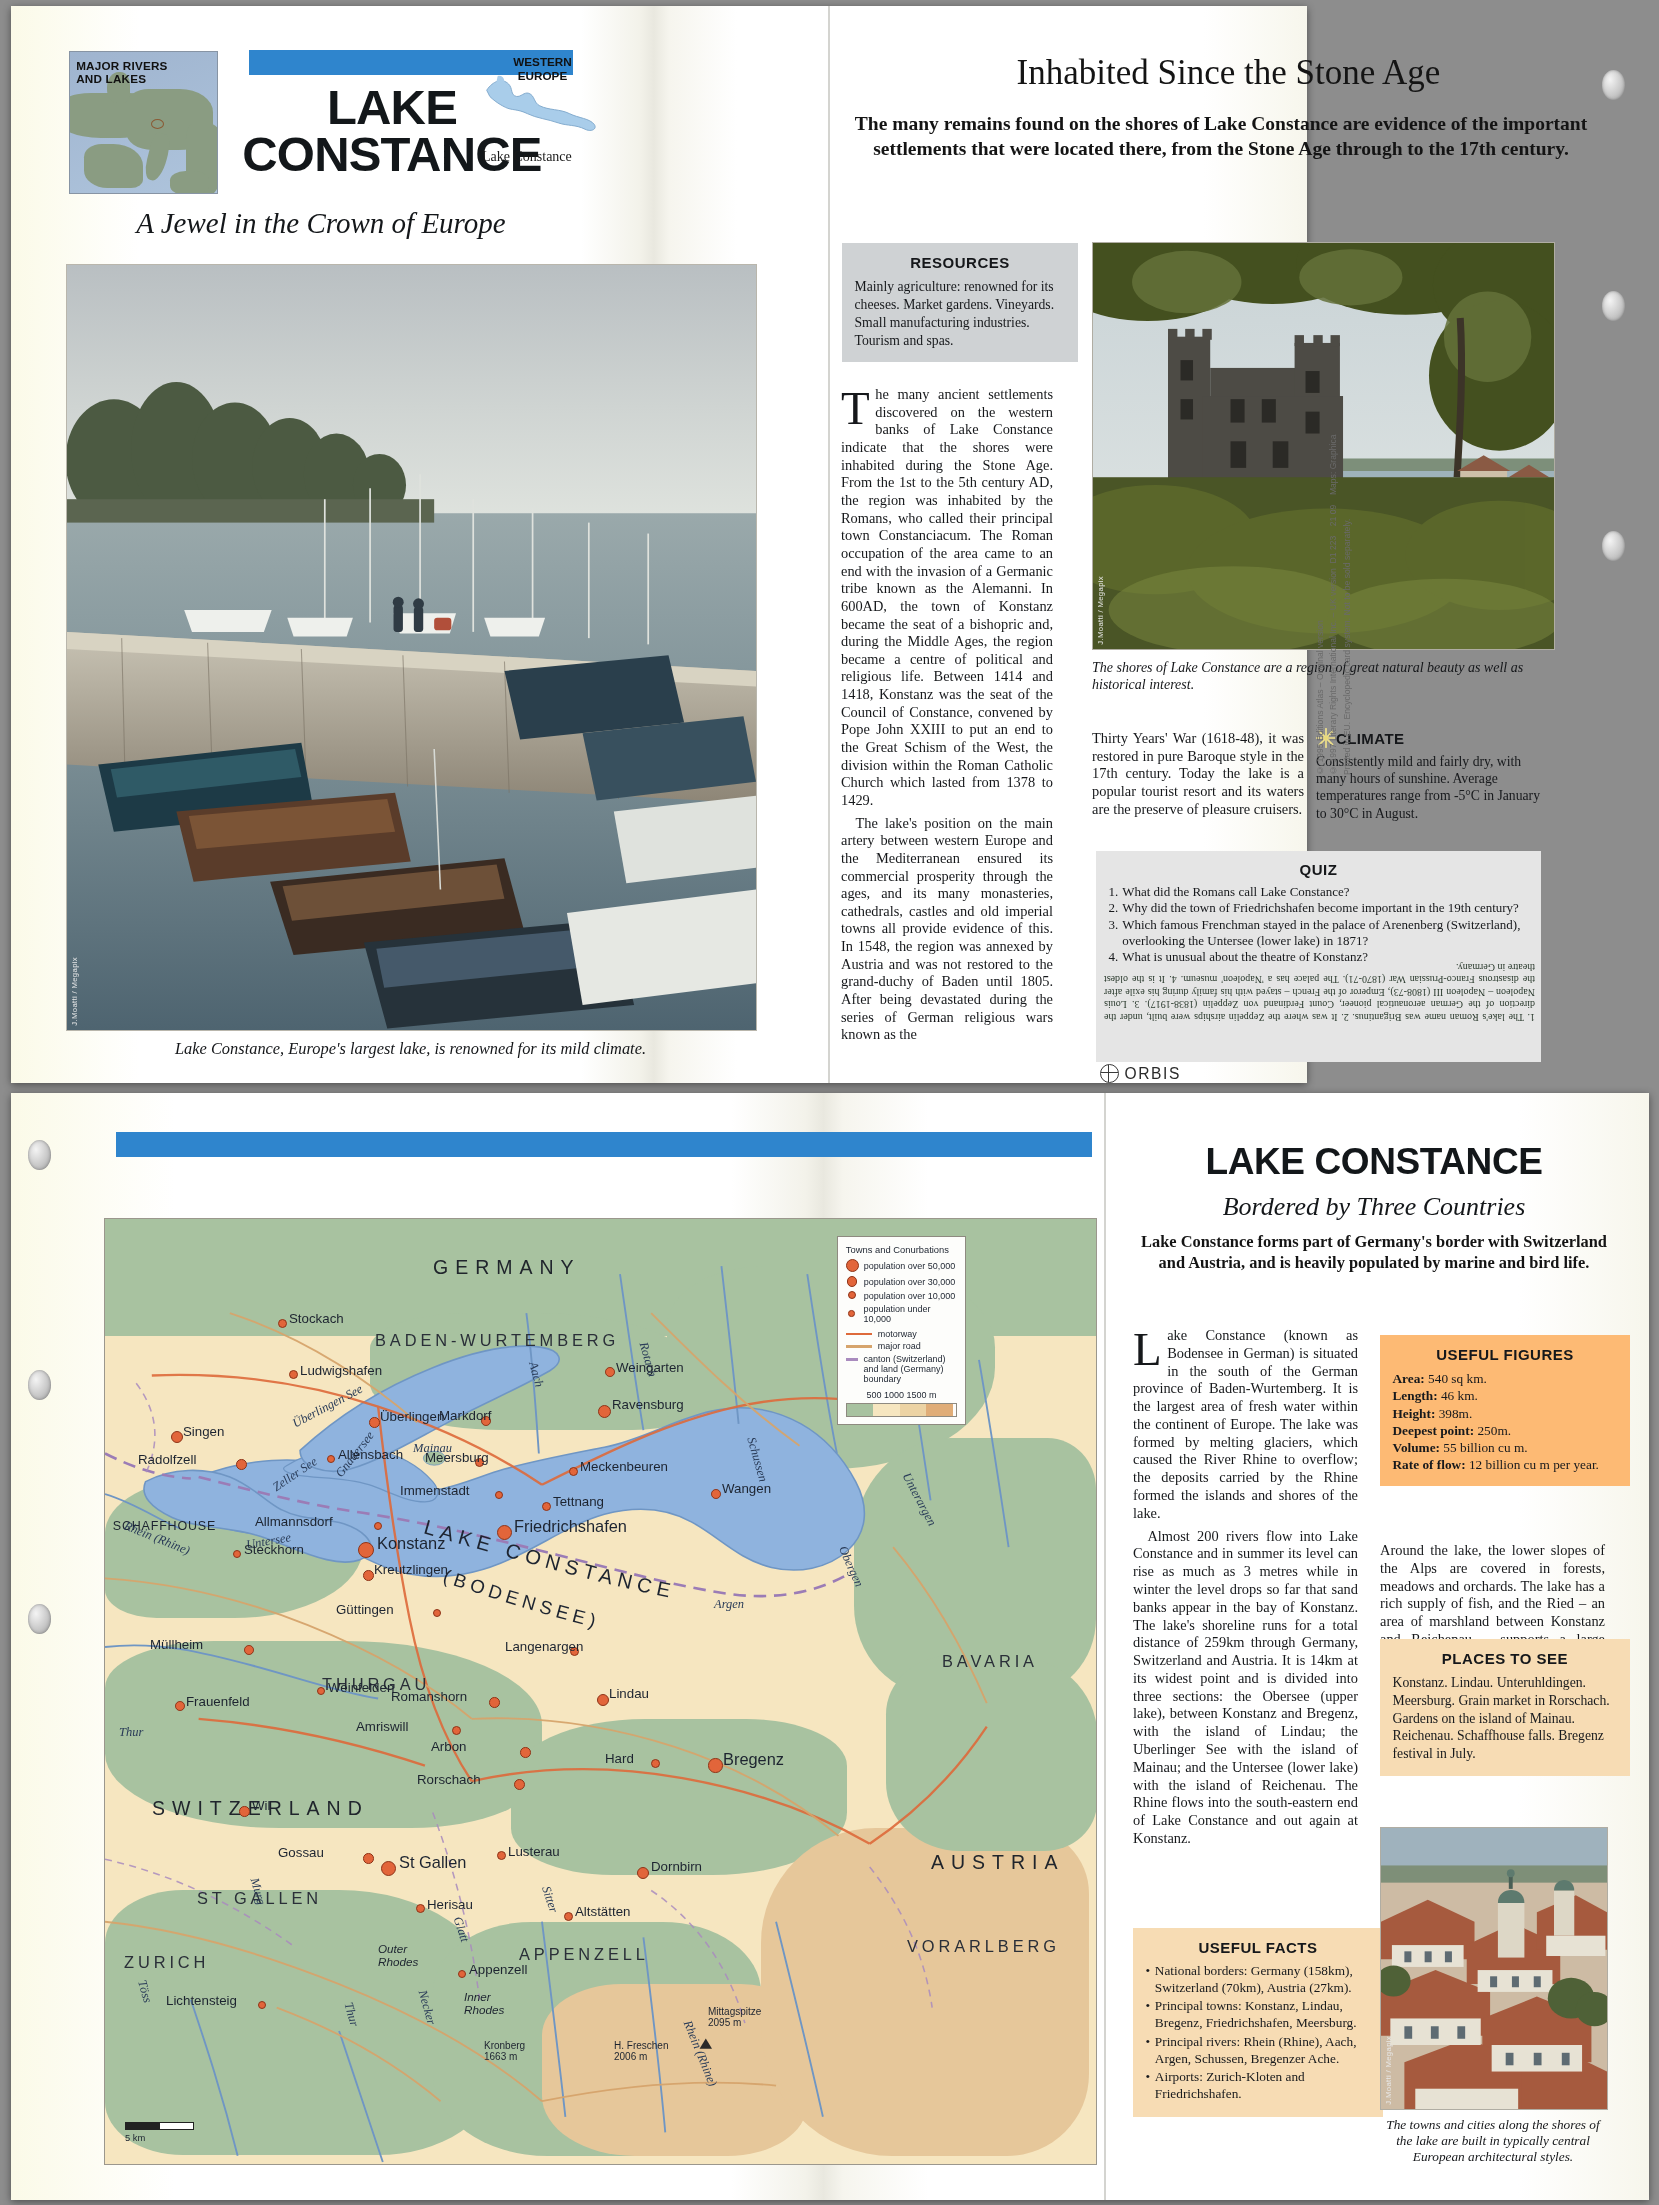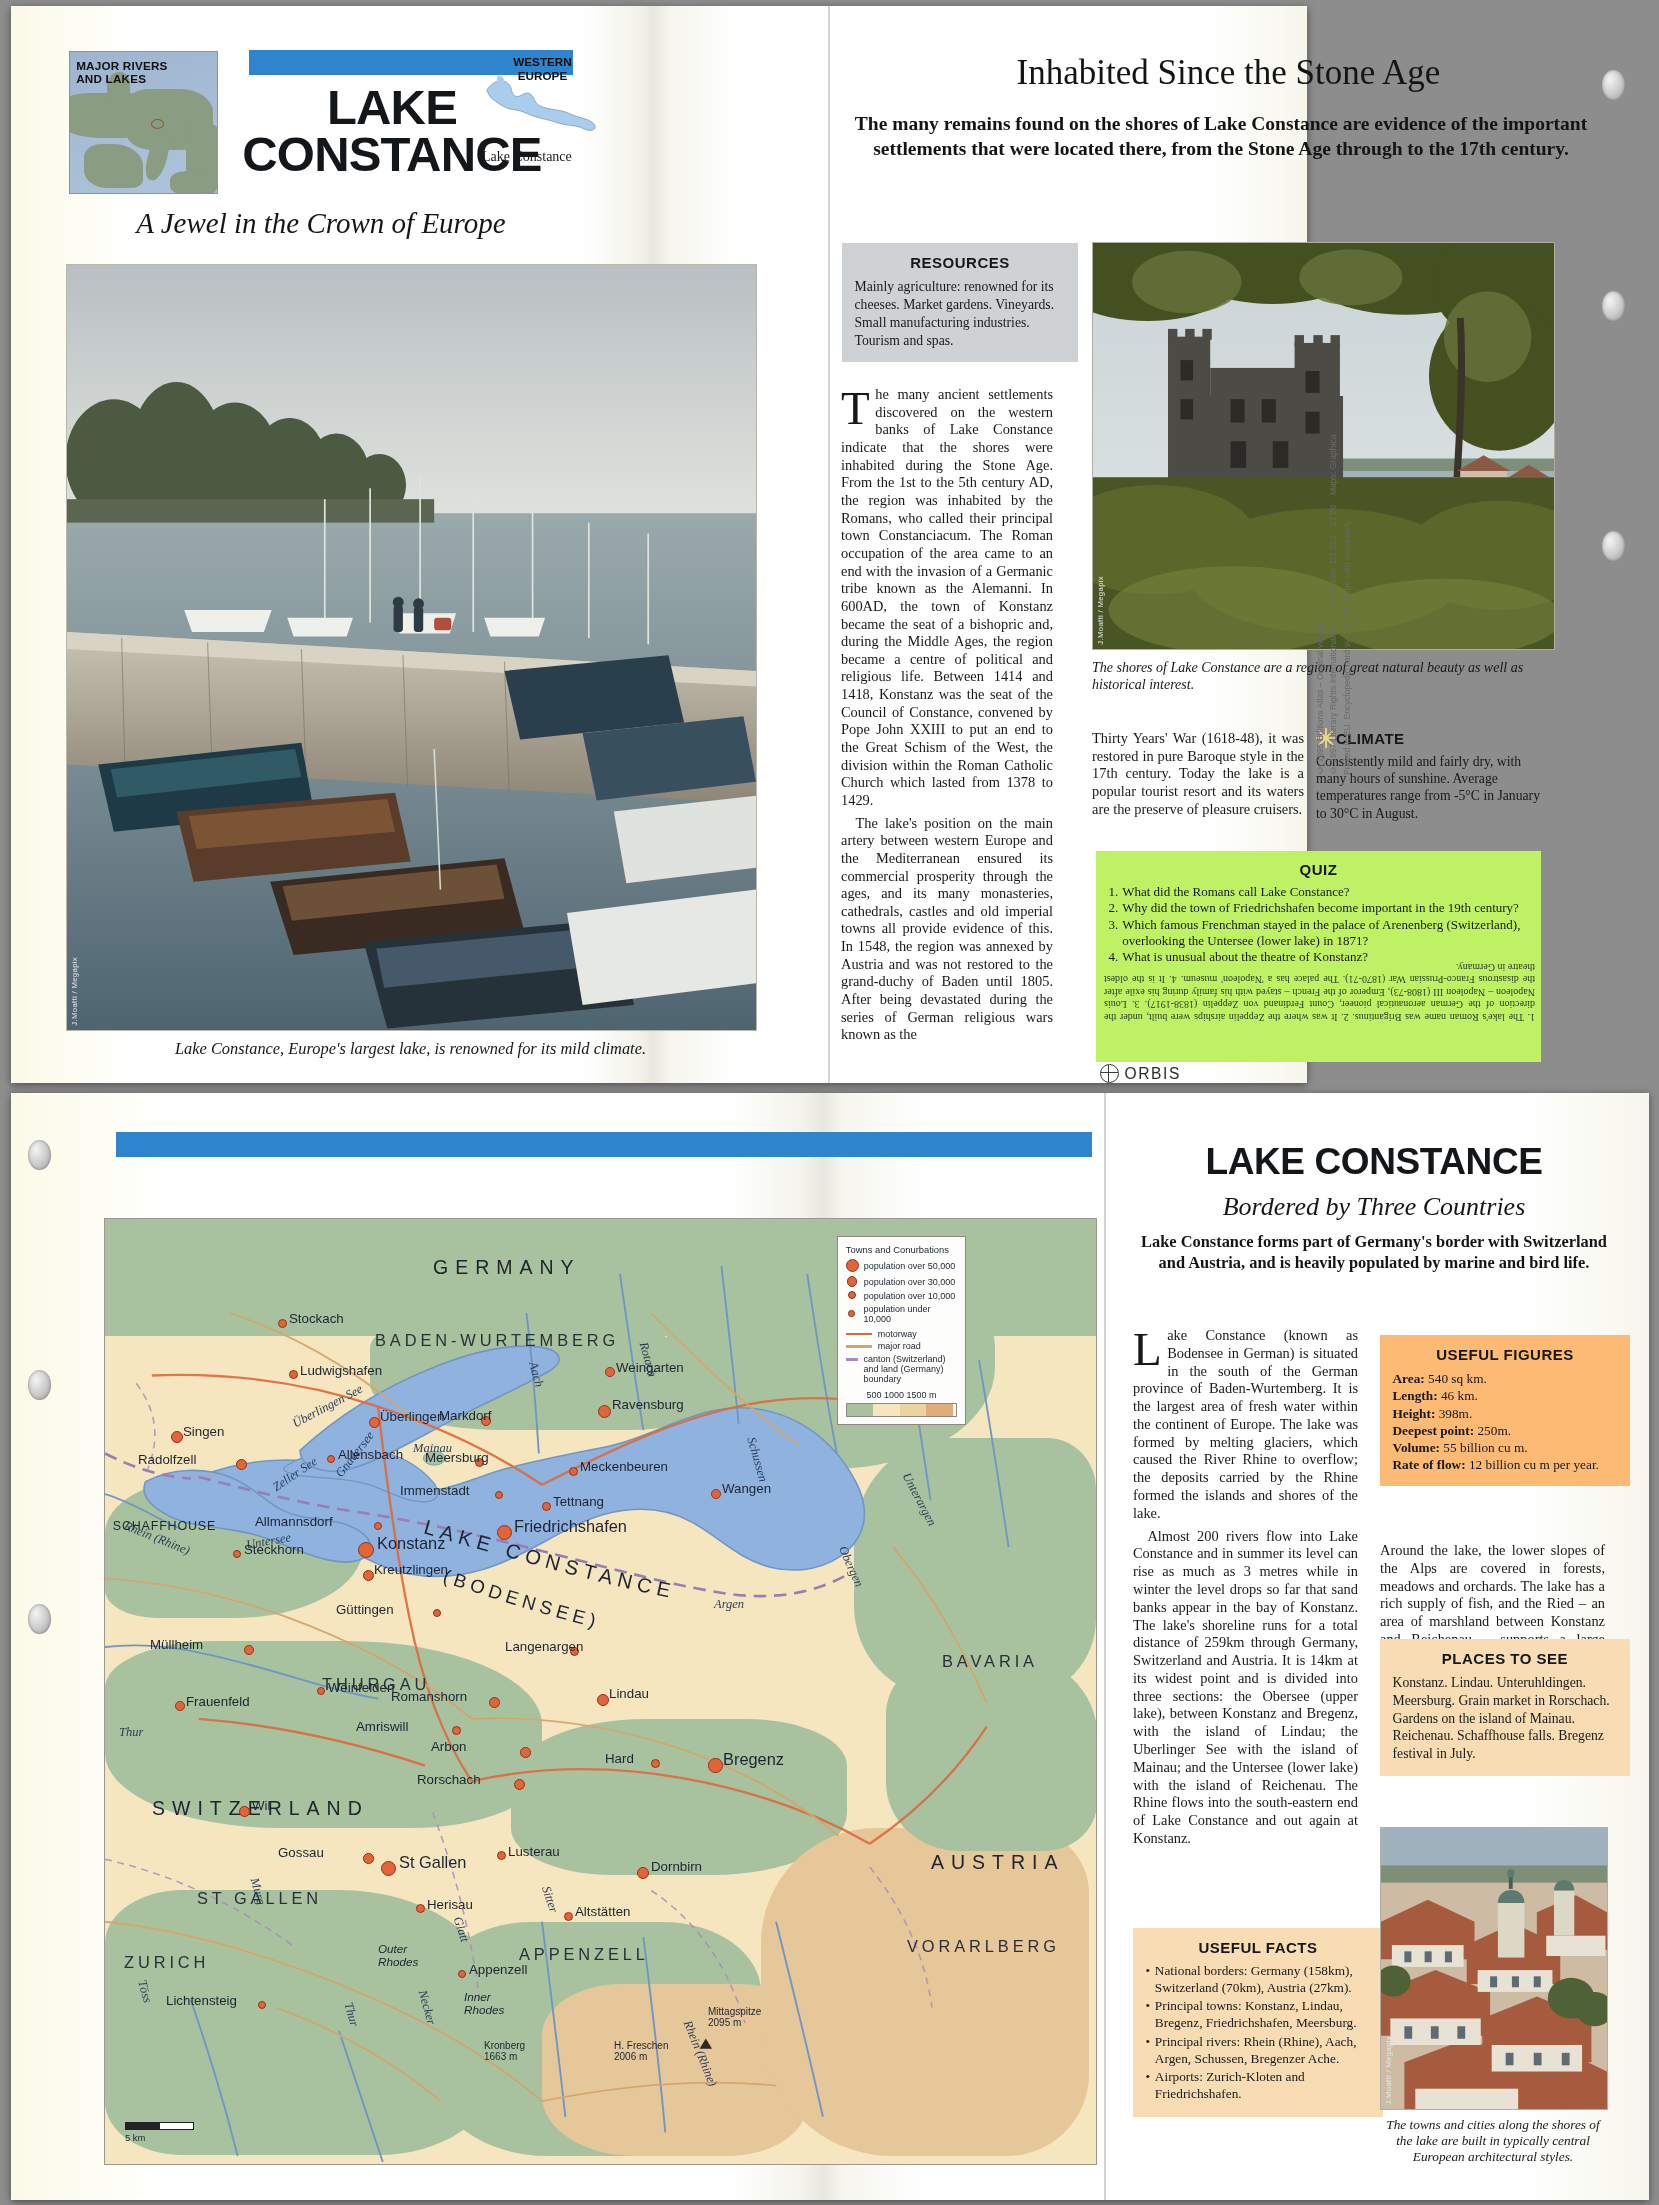--- a/index.html
+++ b/index.html
@@ -66,21 +66,21 @@
      font-family:"Liberation Serif",serif;font-size:14.4px;line-height:1.225;text-align:justify;color:#16181b;}
   #body-col2{position:absolute;left:1081px;top:724px;width:212px;
      font-family:"Liberation Serif",serif;font-size:14.4px;line-height:1.225;text-align:justify;color:#16181b;}
   .dropcap{float:left;font-size:47px;line-height:.82;padding:3.1px 5.5px 0 0;font-family:"Liberation Serif",serif;}
 
   #climate-box{position:absolute;left:1305px;top:722px;width:234px;}
   #climate-head{display:flex;align-items:center;margin-bottom:4.7px;}
   #climate-head .t{font-family:"Liberation Sans",sans-serif;font-weight:bold;font-size:15px;letter-spacing:0.4px;color:#15171a;}
   #climate-body{font-family:"Liberation Serif",serif;font-size:13.7px;line-height:1.26;color:#17191c;}
 
-  #quiz-box{position:absolute;left:1085px;top:845px;width:445px;height:211px;background:#bef264;padding:9.4px 12.5px;box-sizing:border-box;}
+  #quiz-box{position:absolute;left:1085px;top:845px;width:445px;height:211px;background:#e5e5e5;padding:9.4px 12.5px;box-sizing:border-box;}
   #quiz-title{text-align:center;font-family:"Liberation Sans",sans-serif;font-weight:bold;font-size:15px;letter-spacing:0.5px;color:#15171a;margin-bottom:6.2px;}
   #quiz-list{font-family:"Liberation Serif",serif;font-size:13px;line-height:1.21;color:#17191c;margin:0;padding:0;list-style:none;}
   #quiz-list li{display:flex;gap:3.9px;margin-bottom:0.8px;}
   #quiz-list li .n{flex:0 0 auto;}
   #answers{position:absolute;left:1093px;top:954px;width:431px;transform:rotate(180deg);
      font-family:"Liberation Serif",serif;font-size:10px;line-height:1.26;color:#2a3a2d;text-align:justify;}
   #copyright{position:absolute;left:1561px;top:769px;width:258px;
      writing-mode:vertical-rl;transform:rotate(180deg);transform-origin:left top;
      font-family:"Liberation Sans",sans-serif;font-size:8.6px;line-height:1.55;color:#6a6a6a;white-space:pre;}
   #orbis{position:absolute;left:1089px;top:1058px;display:flex;align-items:center;gap:5.5px;}

